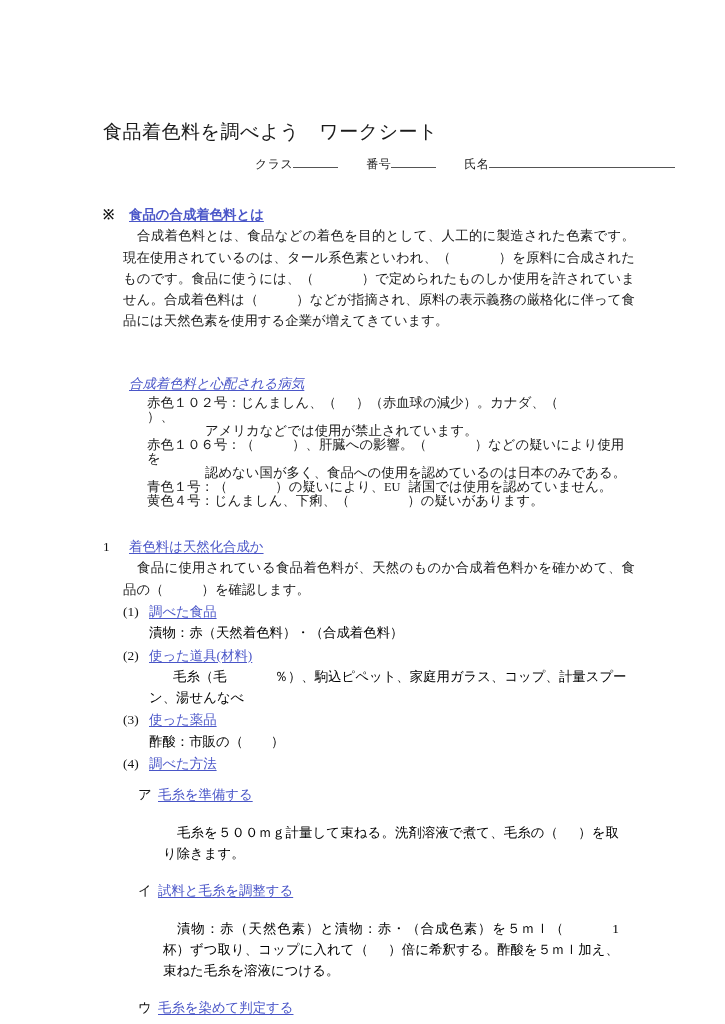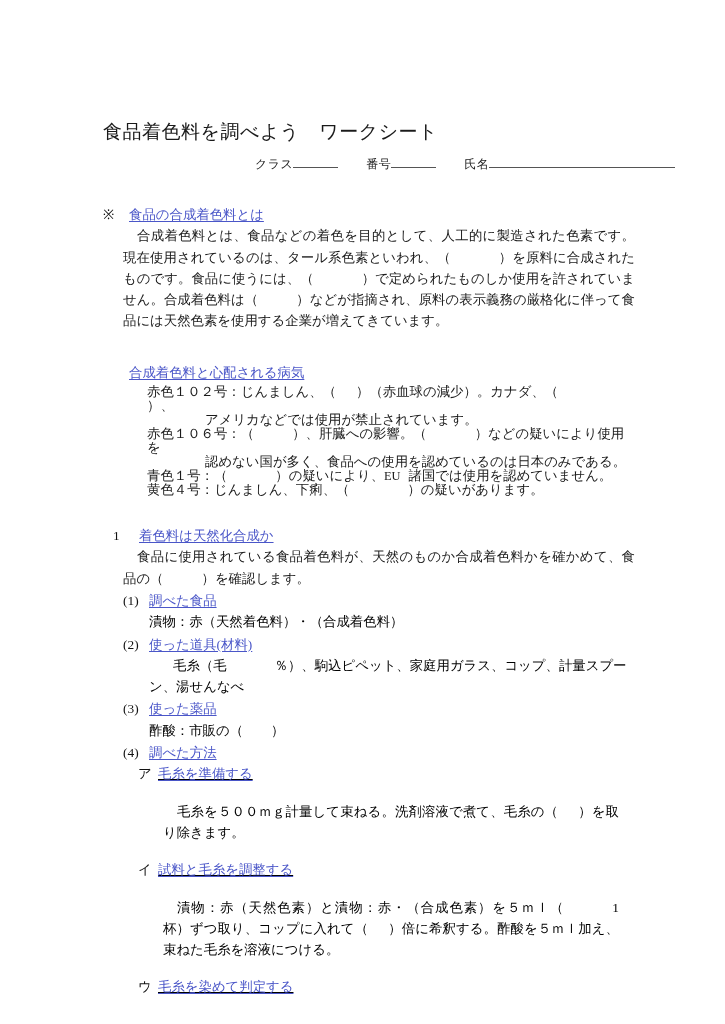--- a/index.html
+++ b/index.html
@@ -51,20 +51,21 @@
     margin-right: 2px;
   }
   .rule.short { width: 45px; }
   .rule.long  { width: 186px; }
   .gap-sm { display: inline-block; width: 26px; }
 
   .sec-marker-row {
     margin-top: 30px;
     font-size: 13.4px;
     line-height: 21.3px;
+    font-weight: bold;
   }
   .marker {
     display: inline-block;
     width: 26px;
     color: #111;
   }
 
   .heading-link {
     color: #4a56c8;
     text-decoration: underline;
@@ -88,39 +89,39 @@
     vertical-align: baseline;
   }
   .blank.w20 { width: 20px; }
   .blank.w28 { width: 28px; }
   .blank.w38 { width: 38px; }
   .blank.w48 { width: 48px; }
   .blank.w58 { width: 58px; }
   .blank.w8  { width: 8px; }
 
   
-  .disease-heading { margin-top: 30px; padding-left: 26px; }
+  .disease-heading { margin-top: 41px; padding-left: 26px; font-style: italic; }
   .disease-list { margin-top: 2px; padding-left: 44px; }
   .dz-line {
     font-size: 13.4px;
     line-height: 14px;
     color: #1a1a1a;
   }
   .dz-cont { padding-left: 58px; }
 
   
-  .sec-num-row { margin-top: 28px; font-size: 13.4px; line-height: 21.3px; margin-left: 10px; }
+  .sec-num-row { margin-top: 28px; font-size: 13.4px; line-height: 21.3px; }
   .sec-num { display: inline-block; width: 26px; color: #111; }
 
   .sub-row { margin-top: 1px; padding-left: 20px; font-size: 13.4px; line-height: 21.3px; }
   .sub-marker { display: inline-block; width: 26px; color: #111; }
 
   .sub-body { padding-left: 46px; margin: 0; font-size: 13.4px; line-height: 21.3px; }
 
-  .step-row { margin-top: 0; padding-left: 35px; font-size: 13.4px; line-height: 21.3px; text-decoration: underline; }
+  .step-row { margin-top: 10px; padding-left: 35px; font-size: 13.4px; line-height: 21.3px; }
   .step-marker { display: inline-block; width: 20px; color: #111; }
 
   .step-body {
     padding-left: 44px;
     margin: 16px;
     font-size: 13.4px;
     line-height: 21.3px;
     text-align: justify;
     text-justify: inter-character;
   }

